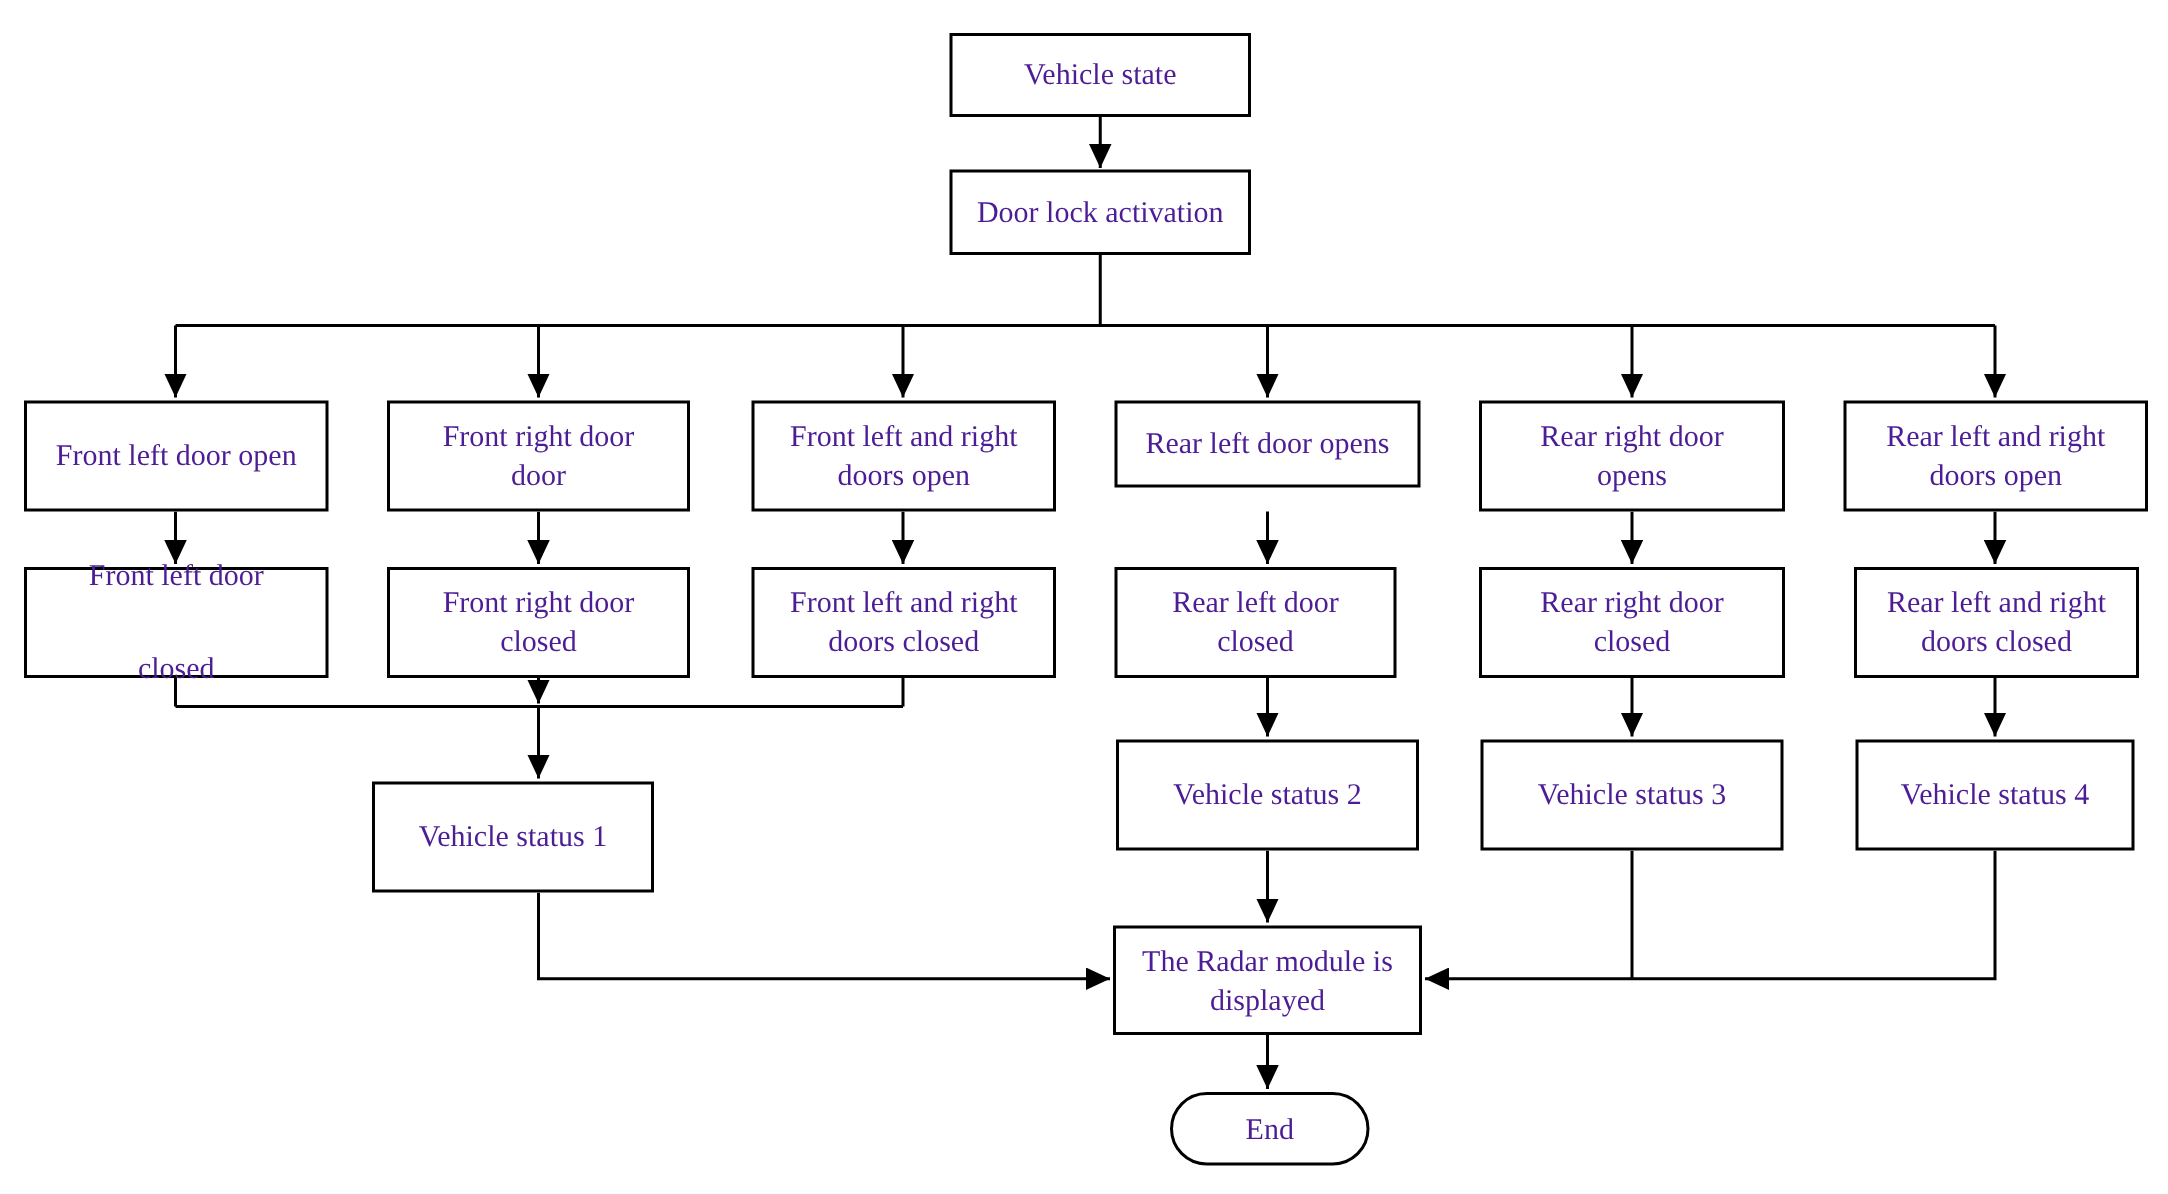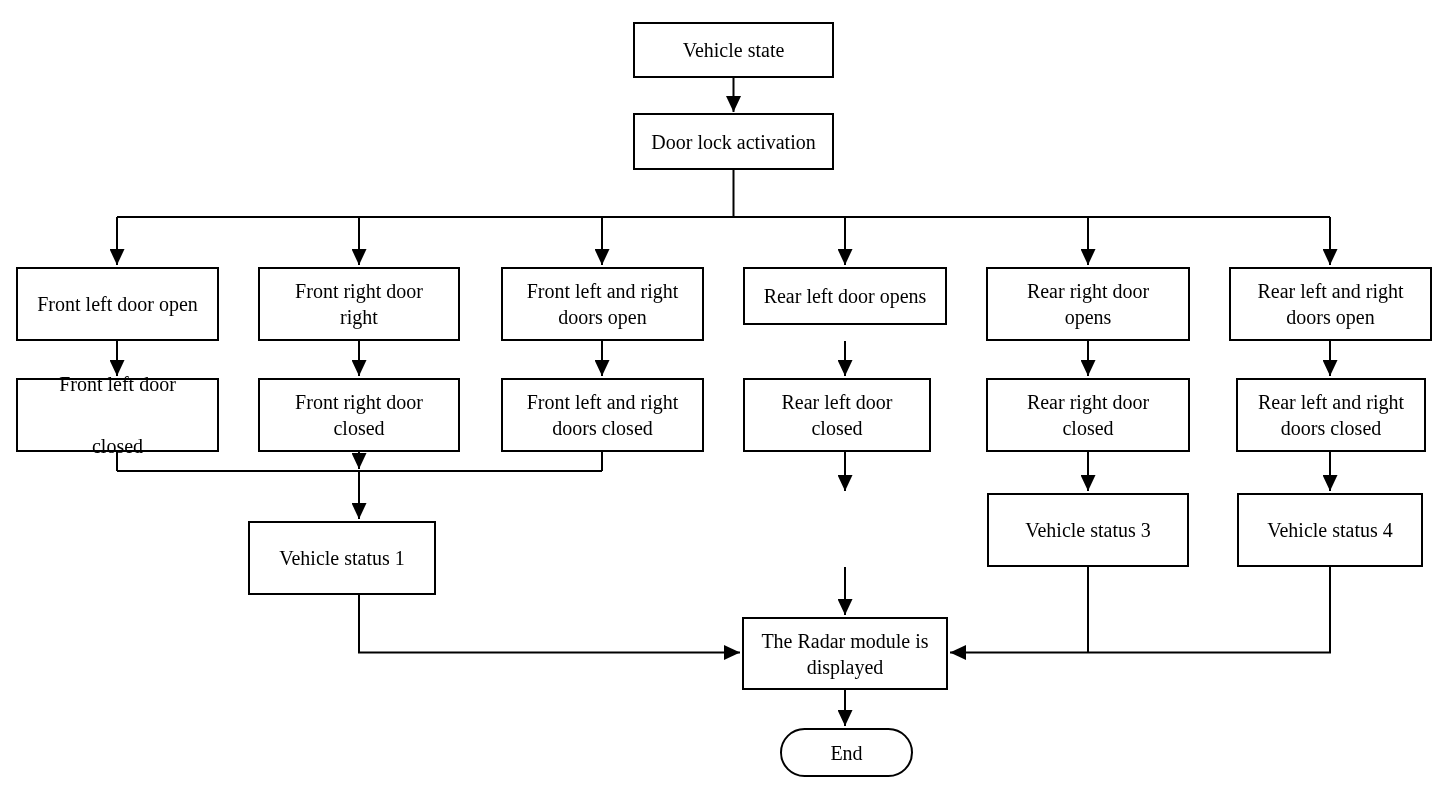--- a/index.html
+++ b/index.html
@@ -1,21 +1,21 @@
 <!DOCTYPE html>
 <html><head>
 <meta charset="utf-8">
 <style>
   html,body{margin:0;padding:0;background:#ffffff;}
   .canvas{
     position:relative;
     width:1445px;height:796px;
     background:#ffffff;
     font-family:"Liberation Serif","DejaVu Serif",serif;
-    color:#000000;
+    color:#4c1d95;
     overflow:hidden;
   }
   .wires{position:absolute;left:0;top:0;width:1445px;height:796px;}
   .wires path{stroke:#000000;stroke-width:2;fill:none;}
   .node{
     position:absolute;
     box-sizing:border-box;
     border:2px solid #000000;
     background:#ffffff;
     display:flex;flex-direction:column;
@@ -106,21 +106,21 @@
   <div class="node" id="n-door-lock">
     <span class="ln">Door lock activation</span>
   </div>
 
   <div class="node" id="n-fl-open">
     <span class="ln">Front left door open</span>
   </div>
 
   <div class="node" id="n-fr-open">
     <span class="ln">Front right door</span>
-    <span class="ln">right</span>
+    <span class="ln">door</span>
   </div>
 
   <div class="node" id="n-fb-open">
     <span class="ln">Front left and right</span>
     <span class="ln">doors open</span>
   </div>
 
   <div class="node" id="n-rl-open">
     <span class="ln">Rear left door opens</span>
   </div>
@@ -162,20 +162,23 @@
 
   <div class="node" id="n-rb-closed">
     <span class="ln">Rear left and right</span>
     <span class="ln">doors closed</span>
   </div>
 
   <div class="node" id="n-status-1">
     <span class="ln">Vehicle status 1</span>
   </div>
 
+  <div class="node" id="n-status-2">
+    <span class="ln">Vehicle status 2</span>
+  </div>
 
   <div class="node" id="n-status-3">
     <span class="ln">Vehicle status 3</span>
   </div>
 
   <div class="node" id="n-status-4">
     <span class="ln">Vehicle status 4</span>
   </div>
 
   <div class="node" id="n-radar">

